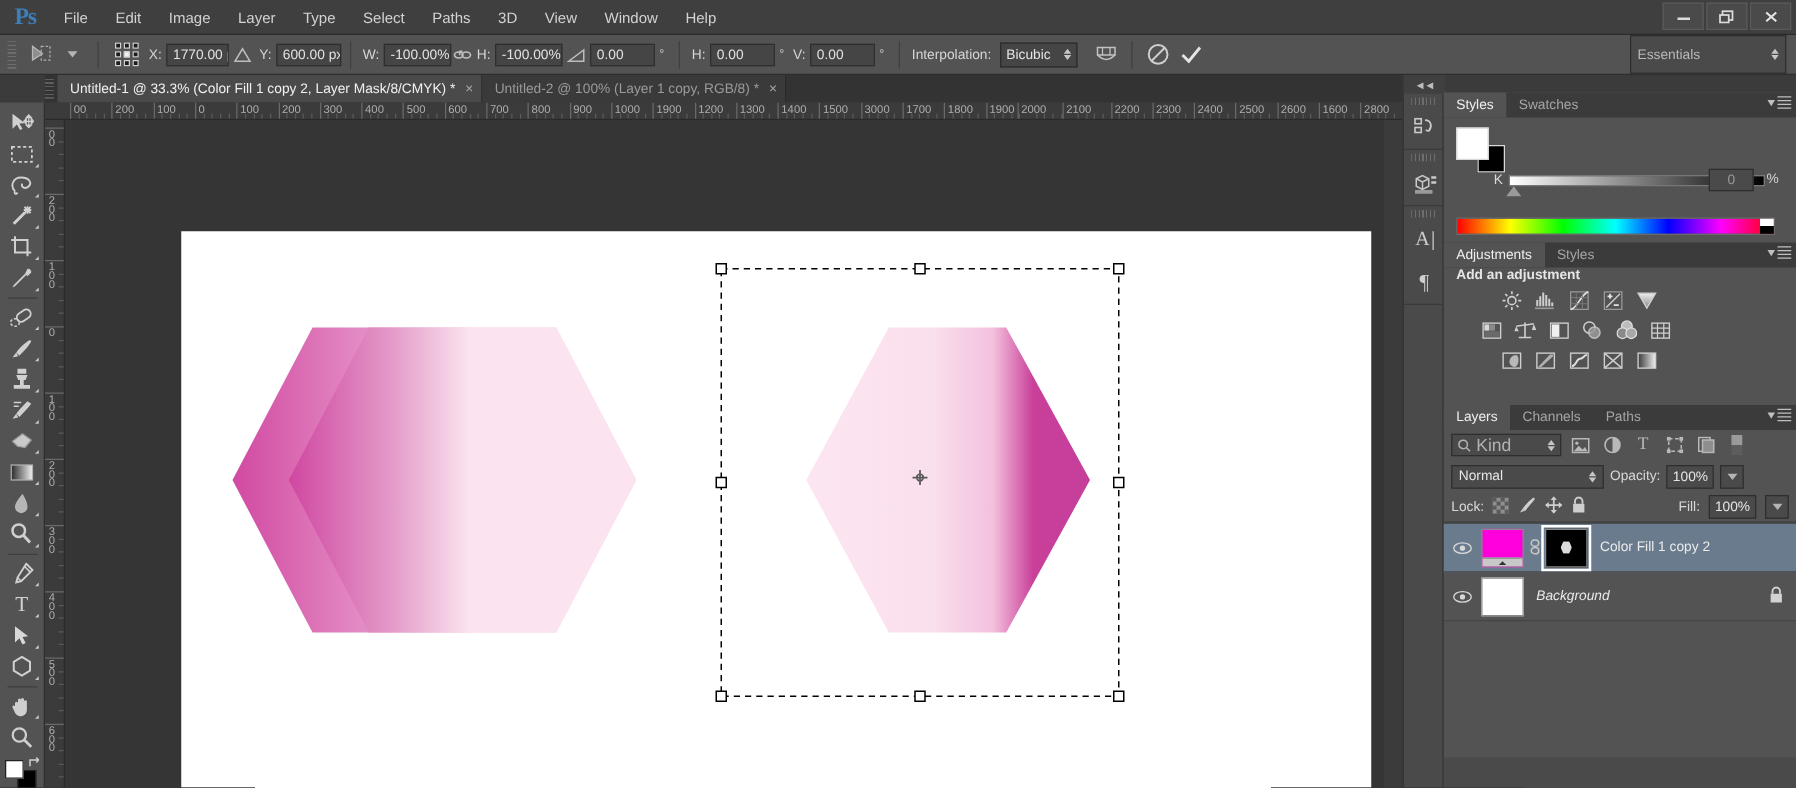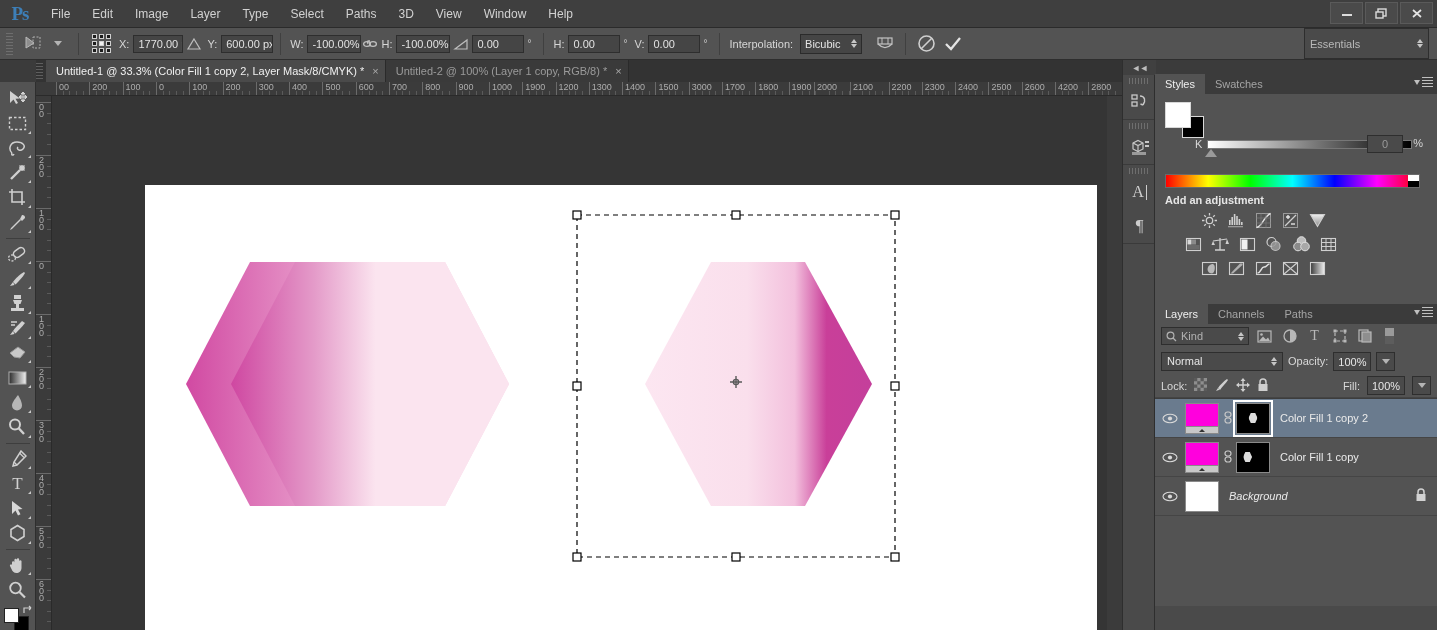--- a/index.html
+++ b/index.html
@@ -178,21 +178,21 @@
 
   
   .adjbody { padding:0 0 0 10px; height:110px; }
   .adjtitle { font-size:11px; font-weight:bold; color:#e6e6e6; margin-bottom:5px; }
   .adjrow { display:flex; gap:7px; margin-bottom:6px; padding-left:34px; }
   .adjico { width:20px; height:18px; display:flex; align-items:center; justify-content:center; }
 
   
   .filterrow { display:flex; align-items:center; height:24px; padding:0 6px; gap:6px; }
   .kindsel { width:88px; height:18px; background:#4a4a4a; border:1px solid #2e2e2e;
-     display:flex; align-items:center; justify-content:space-between; padding:0 4px; color:#b2b2b2; font-size:11px; }
+     display:flex; align-items:center; justify-content:space-between; padding:0 4px; color:#b2b2b2; font-size:14px; }
   .fico { width:19px; height:18px; display:flex;align-items:center;justify-content:center; color:#b8b8b8; }
   .blendrow { display:flex; align-items:center; height:26px; padding:0 6px; gap:5px; }
   .blendsel { width:122px; height:19px; background:#4a4a4a; border:1px solid #2e2e2e;
      display:flex; align-items:center; justify-content:space-between; padding:0 5px; color:#e6e6e6; font-size:11px;}
   .lbl { color:#d8d8d8; font-size:11px; }
   .numfield { width:38px; height:19px; background:#4a4a4a; border:1px solid #2e2e2e;
      color:#e6e6e6; font-size:11px; text-align:center; line-height:18px; }
   .stepbtn { width:19px; height:19px; background:#4a4a4a; border:1px solid #2e2e2e;
      display:flex; align-items:center; justify-content:center; }
   .lockrow { display:flex; align-items:center; height:24px; padding:0 6px; gap:7px;
@@ -726,21 +726,21 @@
       <div class="rtickm" style="left: 972.38px;"></div>
       <div class="rtickm" style="left: 979.04px;"></div>
       <div class="rtick" style="left: 985.7px;">
         <span>2600</span>
       </div>
       <div class="rtickm" style="left: 992.36px;"></div>
       <div class="rtickm" style="left: 999.02px;"></div>
       <div class="rtickm" style="left: 1005.68px;"></div>
       <div class="rtickm" style="left: 1012.34px;"></div>
       <div class="rtick" style="left: 1019px;">
-        <span>4200</span>
+        <span>1600</span>
       </div>
       <div class="rtickm" style="left: 1025.66px;"></div>
       <div class="rtickm" style="left: 1032.32px;"></div>
       <div class="rtickm" style="left: 1038.98px;"></div>
       <div class="rtickm" style="left: 1045.64px;"></div>
       <div class="rtick" style="left: 1052.3px;">
         <span>2800</span>
       </div>
       <div class="rtickm" style="left: 1058.96px;"></div>
       <div class="rtickm" style="left: 1065.62px;"></div>
@@ -938,20 +938,33 @@
         <span class="ktri"></span>
         <div class="kval">0</div>
         <span class="kpct">%</span>
         <div class="spectrum">
           <span class="wb"></span>
         </div>
       </div>
     </div>
 
     <div>
+      <div class="ptabs">
+        <div class="ptab active">Adjustments</div>
+        <div class="ptab">Styles</div>
+        <div class="pmenu">
+          <span class="tri"></span>
+          <span class="lines">
+              <i></i>
+              <i></i>
+              <i></i>
+              <i></i>
+            </span>
+        </div>
+      </div>
       <div class="adjbody">
         <div class="adjtitle">Add an adjustment</div>
         <div class="adjrow">
           <div class="adjico">
             <svg width="17" height="17">
                 <circle cx="8.5" cy="8.5" r="3.2" fill="none" stroke="#cfcfcf" stroke-width="1.3"></circle>
                 <g stroke="#cfcfcf" stroke-width="1.3">
                   <path d="M8.5 1 L8.5 3.4 M8.5 13.6 L8.5 16 M1 8.5 L3.4 8.5 M13.6 8.5 L16 8.5 M3.2 3.2 L4.9 4.9 M12.1 12.1 L13.8 13.8 M13.8 3.2 L12.1 4.9 M4.9 12.1 L3.2 13.8"></path>
                 </g>
               </svg>
@@ -1224,43 +1237,20 @@
                   <rect x="2" y="7" width="6" height="5" rx="2.5" fill="none" stroke="#c8c8c8" stroke-width="1.2"></rect>
                 </svg>
             </span>
             <span class="maskthumb act">
                 <span class="maskhex"></span>
               </span>
           </span>
           <span class="lname">Color Fill 1 copy 2</span>
         </div>
 
-        <div class="layer">
-          <span class="eye">
-            <svg width="16" height="11">
-                <ellipse cx="8" cy="5.5" rx="7" ry="4.2" fill="none" stroke="#d8d8d8" stroke-width="1.1"></ellipse>
-                <circle cx="8" cy="5.5" r="2.1" fill="#d8d8d8"></circle>
-              </svg>
-          </span>
-          <span class="thumbs">
-            <span class="fillthumb">
-                <span class="base"></span>
-              </span>
-            <span class="linkico">
-              <svg width="10" height="14">
-                  <rect x="2" y="1" width="6" height="5" rx="2.5" fill="none" stroke="#c8c8c8" stroke-width="1.2"></rect>
-                  <rect x="2" y="7" width="6" height="5" rx="2.5" fill="none" stroke="#c8c8c8" stroke-width="1.2"></rect>
-                </svg>
-            </span>
-            <span class="maskthumb">
-                <span class="maskhex" style="left:33%"></span>
-              </span>
-          </span>
-          <span class="lname">Color Fill 1 copy</span>
-        </div>
 
 
         <div class="layer">
           <span class="eye">
             <svg width="16" height="11">
                 <ellipse cx="8" cy="5.5" rx="7" ry="4.2" fill="none" stroke="#d8d8d8" stroke-width="1.1"></ellipse>
                 <circle cx="8" cy="5.5" r="2.1" fill="#d8d8d8"></circle>
               </svg>
           </span>
           <span class="thumbs">

